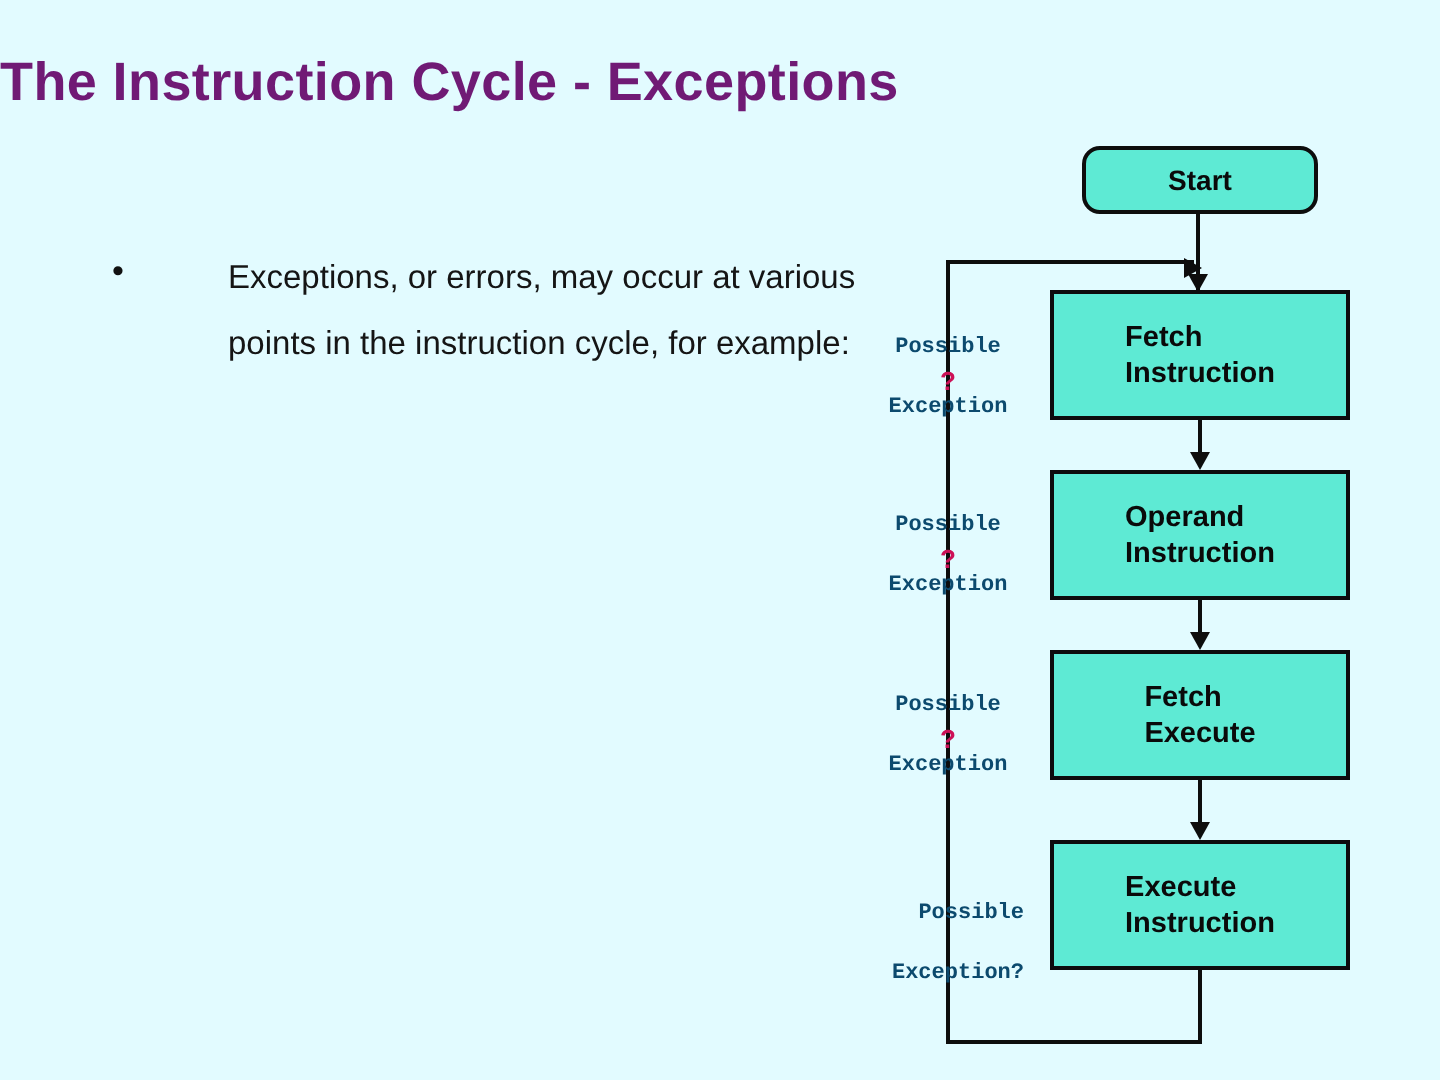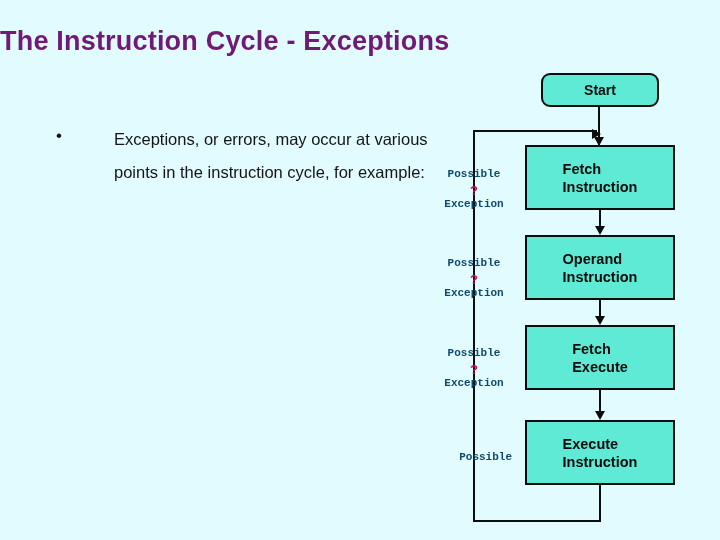--- a/index.html
+++ b/index.html
@@ -220,15 +220,16 @@
   <div class="exc-qmark" style="left:464px; top:273px; width:20px;">?</div>
 
   <div class="exc-label" style="left:414px; top:331px; width:120px;">
     <div>Possible</div>
     <div>Exception</div>
   </div>
   <div class="exc-qmark" style="left:464px; top:363px; width:20px;">?</div>
 
   <div class="exc-label right-align" style="left:394px; top:435px; width:118px;">
     <div>Possible</div>
+    <div>Exception?</div>
   </div>
 
 </div>
 
 </body></html>

